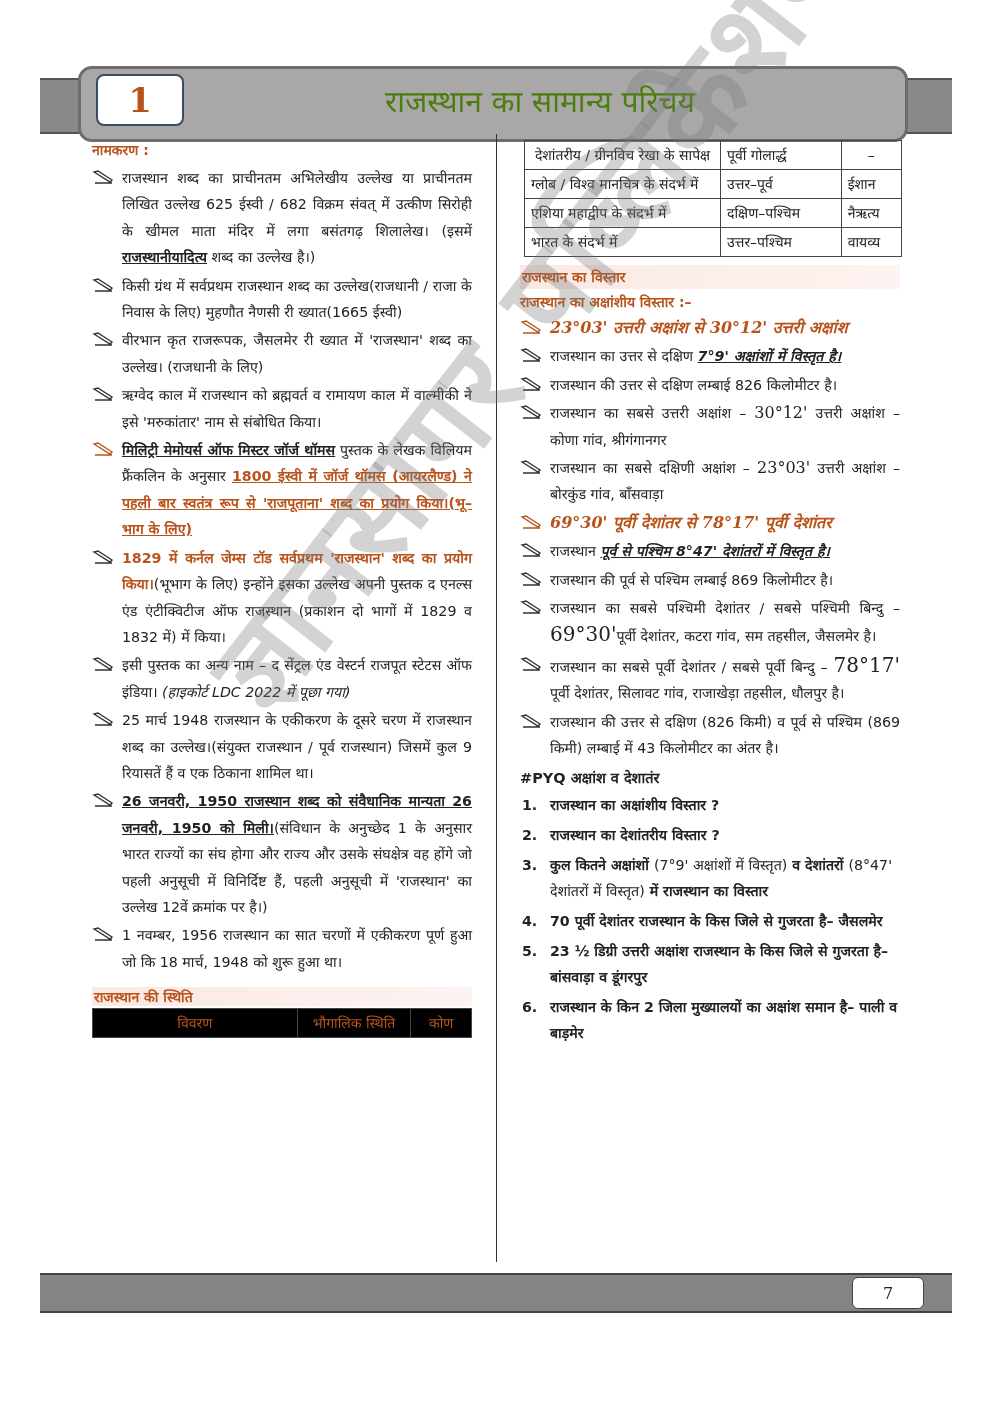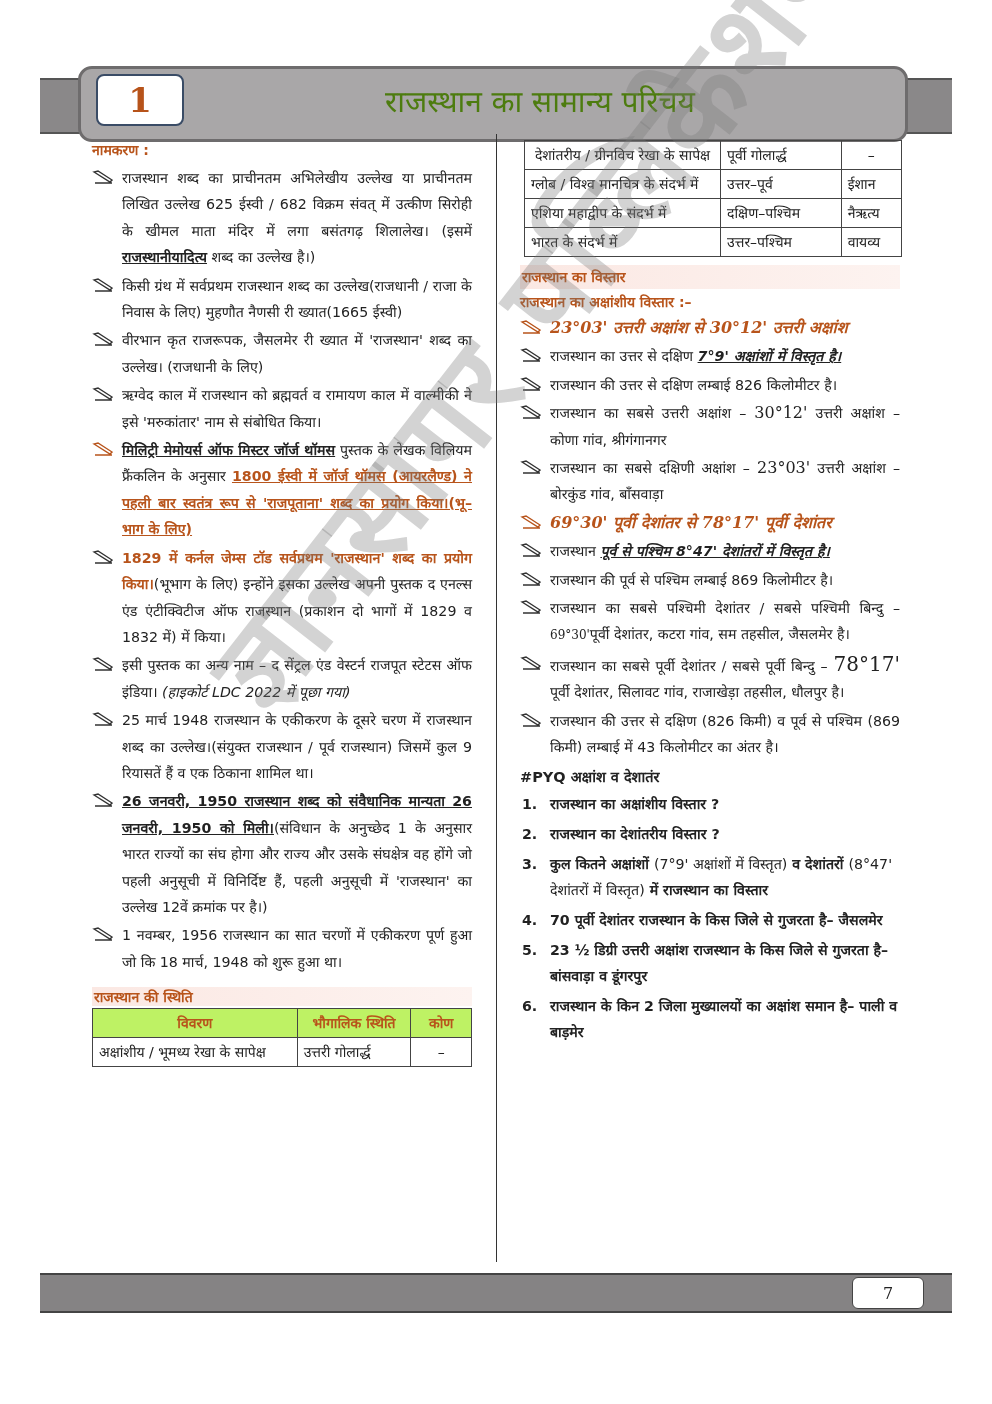--- a/index.html
+++ b/index.html
@@ -31,21 +31,21 @@
   ul.bullets li { position: relative; padding-left: 30px; font-size: 14.2px; line-height: 26.4px; text-align: justify; margin-bottom: 2px; }
   ul.bullets li .bullet { position: absolute; left: 0; top: 3px; width: 22px; height: 18px; }
   .orange { color: #b8541b; }
   .bold { font-weight: bold; }
   .u { text-decoration: underline; font-weight: bold; }
   .i { font-style: italic; }
   .serif { font-family: "DejaVu Serif", "Liberation Serif", serif; }
 
   table.geo { border-collapse: collapse; width: 100%; font-size: 14px; }
   table.geo td, table.geo th { border: 1.3px solid #444; padding: 2px 6px; vertical-align: top; line-height: 24px; }
-  table.geo th { background: #bef264; color: #b8541b; font-weight: bold; text-align: center; }
+  table.geo th { background: #000000; color: #b8541b; font-weight: normal; text-align: center; }
   table.geo td.c { text-align: center; }
 
   ol.pyq { list-style: none; }
   ol.pyq li { position: relative; padding-left: 30px; font-size: 14.2px; line-height: 26px; font-weight: bold; margin-bottom: 4px; }
   ol.pyq li .num { position: absolute; left: 2px; top: 0; }
   .light { font-weight: normal; }
 
   
   .watermark { position: absolute; left: 170px; top: 640px; transform: rotate(-52deg); transform-origin: left top;
     font-size: 120px; font-weight: bold; color: rgba(120,120,120,0.33); white-space: nowrap; pointer-events: none; letter-spacing: 4px; }
@@ -133,25 +133,20 @@
   </ul>
 
   <div class="heading-orange section-bar" style="margin-top:12px; margin-bottom:2px;">राजस्थान की स्थिति</div>
   <table class="geo">
     <tbody>
         <tr>
       <th style="width:54%;">विवरण</th>
       <th style="width:30%;">भौगालिक स्थिति</th>
       <th>कोण</th>
     </tr>
-    <tr>
-      <td>अक्षांशीय / भूमध्य रेखा के सापेक्ष</td>
-      <td>उत्तरी गोलार्द्ध</td>
-      <td class="c">–</td>
-    </tr>
   </tbody>
     </table>
 </div>
 
 <div class="col col-right" style="top:140px;">
   <table class="geo" style="margin-left:4px; width:378px;">
     <tbody>
         <tr>
       <td style="width:52%;text-align:center;">देशांतरीय / ग्रीनविच रेखा के सापेक्ष</td>
       <td style="width:32%;">पूर्वी गोलार्द्ध</td>
@@ -228,21 +223,21 @@
     <li>
       <svg class="bullet" viewBox="0 0 22 18">
           <path d="M2 4 L18 14 L20 12 L6 3 Z M3 15 L20 15" stroke="#333" stroke-width="1.4" fill="none"></path>
         </svg>
       <span>राजस्थान की पूर्व से पश्चिम लम्बाई 869 किलोमीटर है।</span>
     </li>
     <li>
       <svg class="bullet" viewBox="0 0 22 18">
           <path d="M2 4 L18 14 L20 12 L6 3 Z M3 15 L20 15" stroke="#333" stroke-width="1.4" fill="none"></path>
         </svg>
-      <span>राजस्थान का सबसे पश्चिमी देशांतर / सबसे पश्चिमी बिन्दु – </span><span class="serif" style="font-size:12px;">69°30'</span><span>पूर्वी देशांतर, कटरा गांव, सम तहसील, जैसलमेर है।</span>
+      <span>राजस्थान का सबसे पश्चिमी देशांतर / सबसे पश्चिमी बिन्दु – </span><span class="serif" style="font-size:20px;">69°30'</span><span>पूर्वी देशांतर, कटरा गांव, सम तहसील, जैसलमेर है।</span>
     </li>
     <li>
       <svg class="bullet" viewBox="0 0 22 18">
           <path d="M2 4 L18 14 L20 12 L6 3 Z M3 15 L20 15" stroke="#333" stroke-width="1.4" fill="none"></path>
         </svg>
       <span>राजस्थान का सबसे पूर्वी देशांतर / सबसे पूर्वी बिन्दु – </span><span class="serif" style="font-size:20px;">78°17'</span><span> पूर्वी देशांतर, सिलावट गांव, राजाखेड़ा तहसील, धौलपुर है।</span>
     </li>
     <li>
       <svg class="bullet" viewBox="0 0 22 18">
           <path d="M2 4 L18 14 L20 12 L6 3 Z M3 15 L20 15" stroke="#333" stroke-width="1.4" fill="none"></path>

